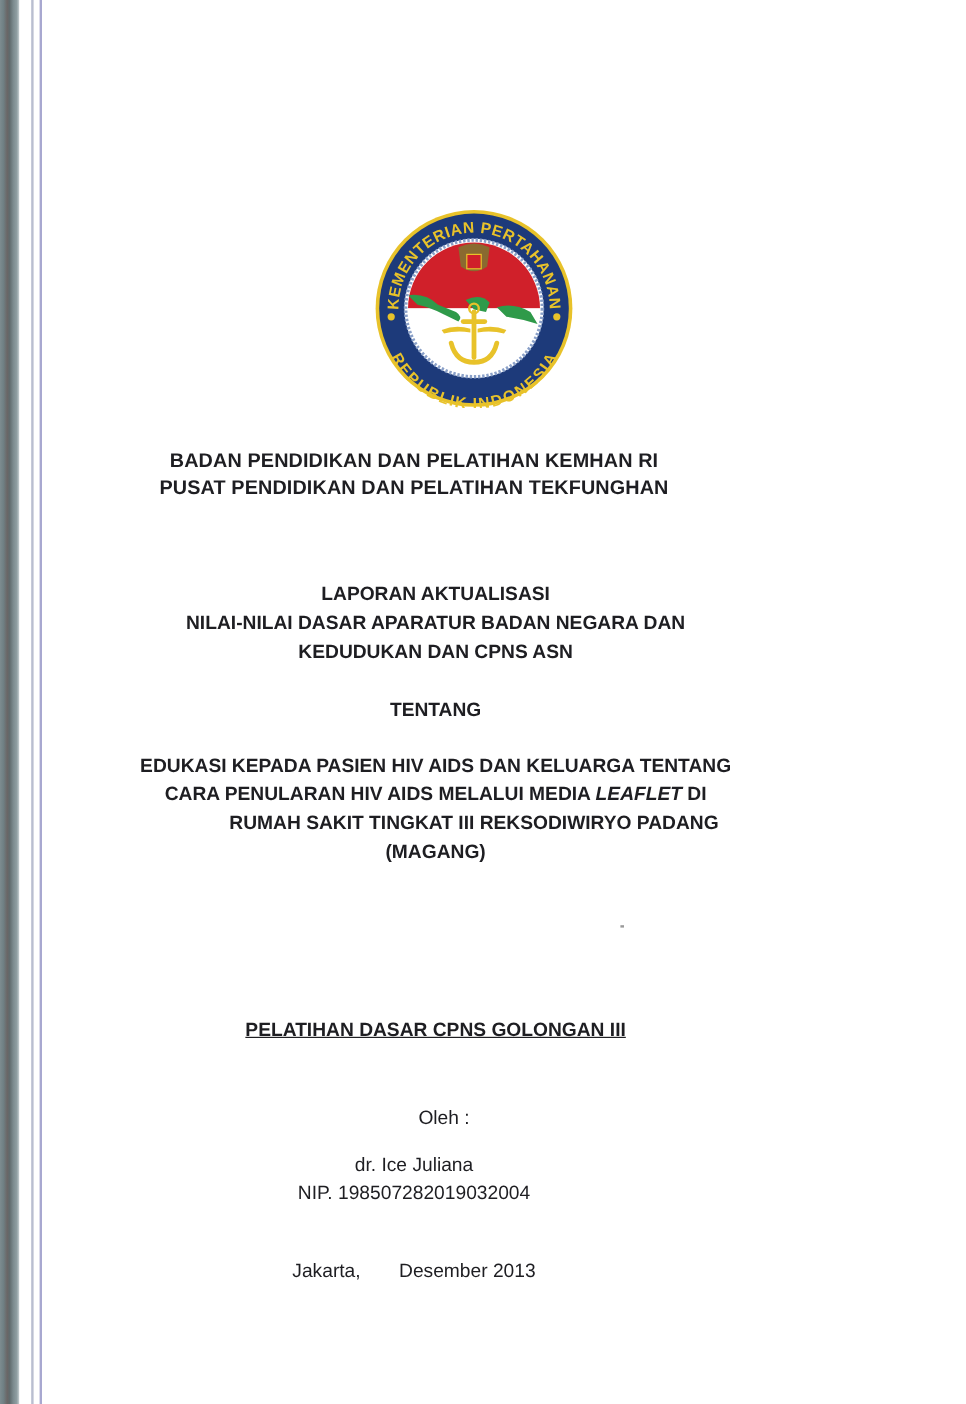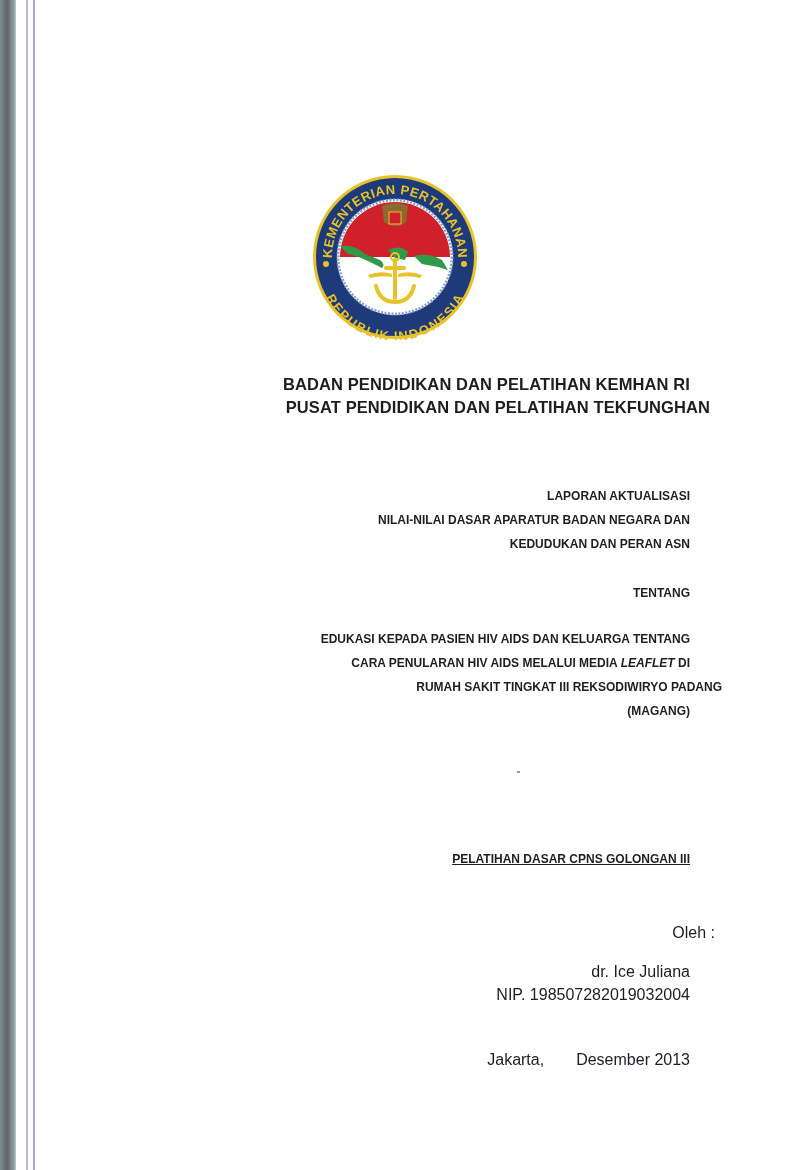--- a/index.html
+++ b/index.html
@@ -4,24 +4,24 @@
   <style>
     html, body { margin: 0; padding: 0; }
     body {
       width: 805px; height: 1170px; background: #ffffff; position: relative; overflow: hidden;
       font-family: "Liberation Sans", "DejaVu Sans", sans-serif; color: #1e1e22;
     }
     .binding { position: absolute; top: 0; bottom: 0; left: 0; width: 16px;
       background: linear-gradient(to right, #7d8c90 0px, #6f7f83 3px, #6a6666 6px, #5f6a6d 8px, #7b8a8e 11px, #8f9ea2 14px, #c6cfd2 16px); }
     .edge-line1 { position: absolute; top: 0; bottom: 0; left: 26px; width: 2px; background: #b9bed0; }
     .edge-line2 { position: absolute; top: 0; bottom: 0; left: 33px; width: 2px; background: #a8a8d0; }
-    .center { position: absolute; left: 0; width: 690px; text-align: right; }
+    .center { position: absolute; left: 0; width: 690px; text-align: center; }
     .bold { font-weight: bold; }
     .h1 { font-size: 16.5px; line-height: 22px; letter-spacing: 0.1px; }
-    .h2 { font-size: 12px; line-height: 22px; }
+    .h2 { font-size: 16px; line-height: 22px; margin-left: 18px; }
     .normal { font-size: 16px; line-height: 22px; }
     .logo { position: absolute; left: 310px; top: 174px; width: 170px; height: 166px; }
     .speck { position: absolute; left: 517px; top: 771px; width: 3px; height: 2px; background: #9a9a9a; }
   </style>
 </head>
 <body>
 
 <div class="binding"></div>
 <div class="edge-line1"></div>
 <div class="edge-line2"></div>
@@ -61,25 +61,25 @@
       <textPath href="#arcTop" startOffset="50%" text-anchor="middle">KEMENTERIAN PERTAHANAN</textPath>
     </text>
     <text font-family="Liberation Sans, sans-serif" font-weight="bold" font-size="13" fill="#e8c22a" letter-spacing="0.5">
       <textPath href="#arcBot" startOffset="50%" text-anchor="middle" dominant-baseline="hanging">REPUBLIK INDONESIA</textPath>
     </text>
     <circle cx="16" cy="90" r="3" fill="#e8c22a"></circle>
     <circle cx="154" cy="90" r="3" fill="#e8c22a"></circle>
   </svg>
 
   <div class="center bold h1" style="top:373px;">BADAN PENDIDIKAN DAN PELATIHAN KEMHAN RI</div>
-  <div class="center bold h1" style="top:396px;margin-left:20px;">PUSAT PENDIDIKAN DAN PELATIHAN TEKFUNGHAN</div>
+  <div class="center bold h1" style="top:396px;">PUSAT PENDIDIKAN DAN PELATIHAN TEKFUNGHAN</div>
 
   <div class="center bold h2" style="top:485px;">LAPORAN AKTUALISASI</div>
   <div class="center bold h2" style="top:509px;">NILAI-NILAI DASAR APARATUR BADAN NEGARA DAN</div>
-  <div class="center bold h2" style="top:533px;">KEDUDUKAN DAN PERAN ASN</div>
+  <div class="center bold h2" style="top:533px;">KEDUDUKAN DAN CPNS ASN</div>
 
   <div class="center bold h2" style="top:582px;">TENTANG</div>
 
   <div class="center bold h2" style="top:628px;">EDUKASI KEPADA PASIEN HIV AIDS DAN KELUARGA TENTANG</div>
   <div class="center bold h2" style="top:652px;">
     <span>CARA PENULARAN HIV AIDS MELALUI MEDIA </span><i>LEAFLET</i><span> DI</span>
   </div>
   <div class="center bold h2" style="top:676px;padding-left:32px;">RUMAH SAKIT TINGKAT III REKSODIWIRYO PADANG</div>
   <div class="center bold h2" style="top:700px;">(MAGANG)</div>
 

